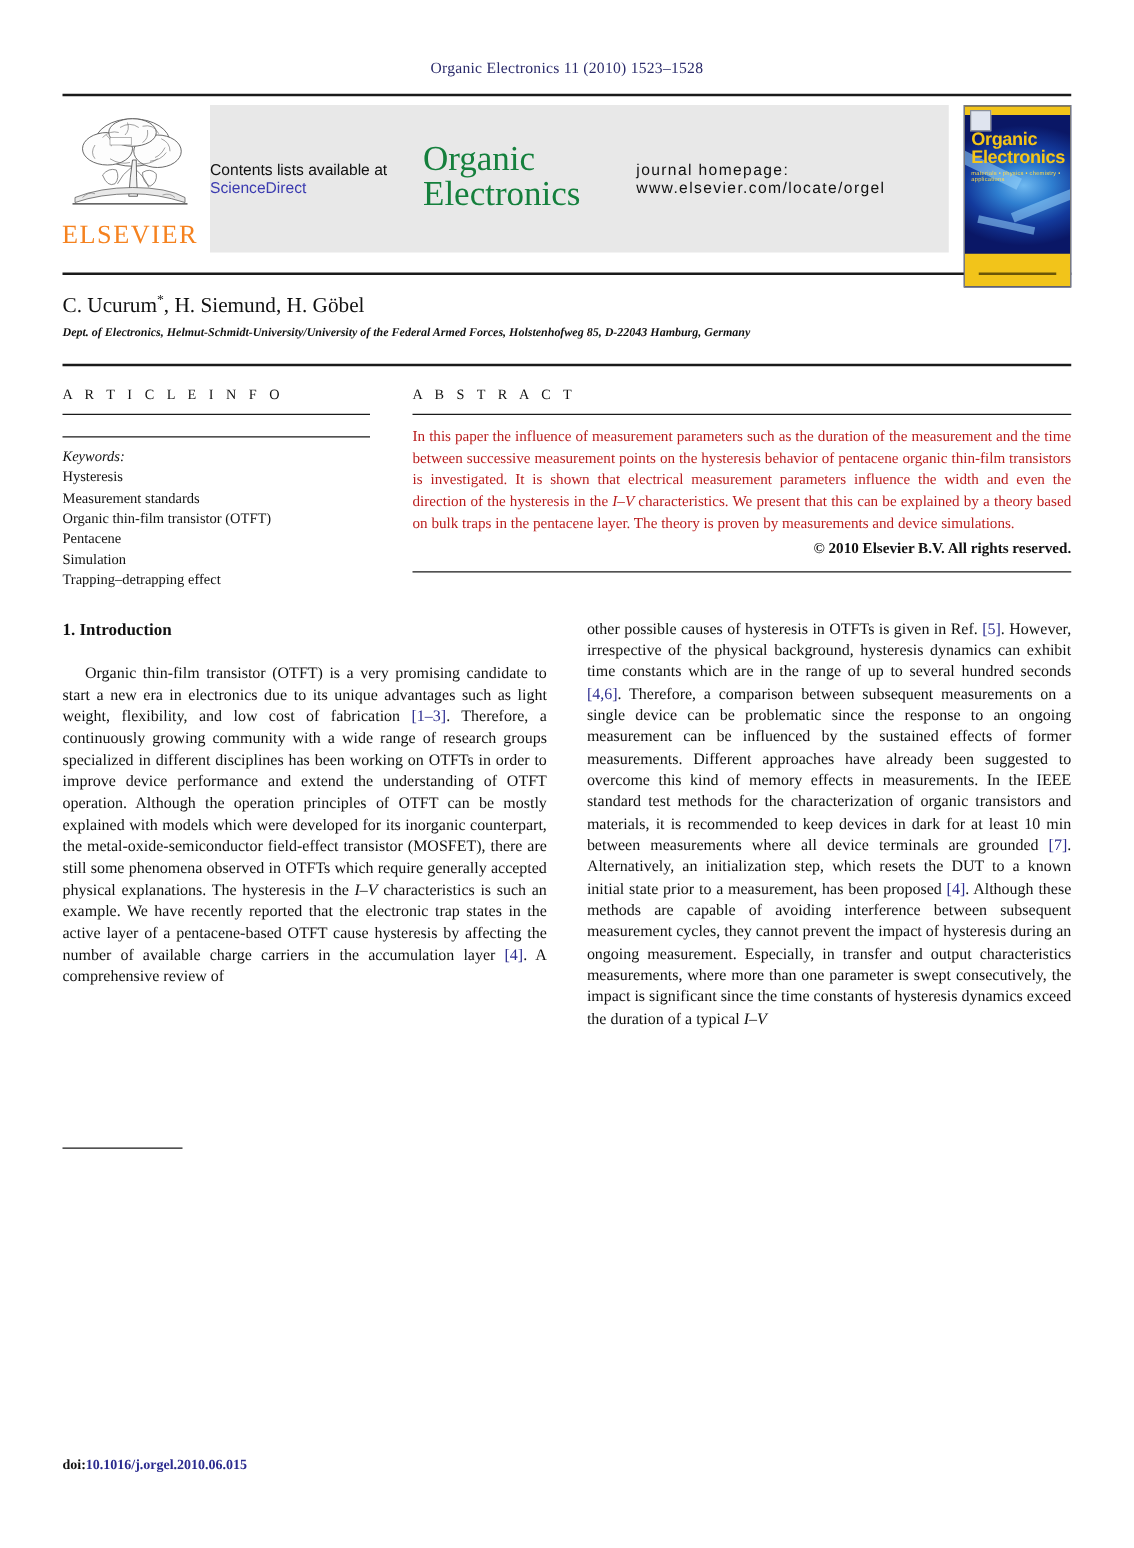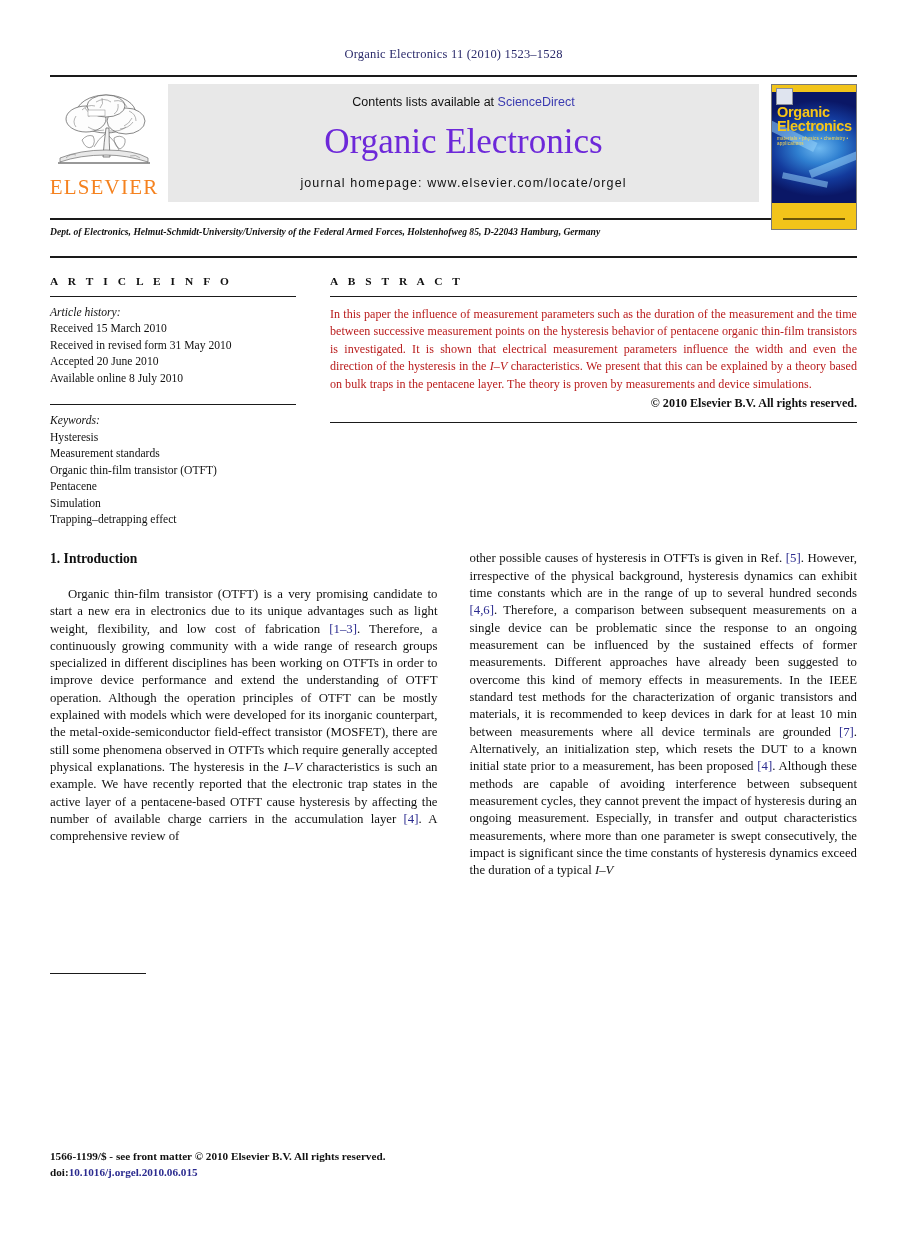--- a/index.html
+++ b/index.html
@@ -62,41 +62,40 @@
     line-height: 1;
     margin-top: 1px;
   }
   .banner {
     flex: 1 1 auto;
     background: #e8e8e8;
     margin: 0 12px 0 10px;
     height: 118px;
     position: relative;
     display: flex;
-    flex-direction: column;
+    flex-direction: row;
     align-items: center;
     justify-content: space-between;
     padding: 11px 0 12px 0;
     box-sizing: border-box;
   }
   .banner-top {
     font-family: "Liberation Sans", sans-serif;
     font-size: 12.5px;
     color: #111;
   }
   .banner-top .sd {
     color: #3a3ab0;
   }
   .banner-title {
     font-family: "Liberation Serif", serif;
-    font-size: 35px;
-    color: #6d28d9;
+    font-size: 28px;
+    color: #15803d;
     line-height: 1;
     margin-top: -2px;
-    text-align: right;
   }
   .banner-home {
     font-family: "Liberation Sans", sans-serif;
     font-size: 12.5px;
     letter-spacing: 1.1px;
     color: #111;
   }
   .cover {
     flex: 0 0 86px;
     width: 86px;
@@ -206,21 +205,21 @@
   .col-info {
     flex: 0 0 246px;
     padding-right: 18px;
   }
   .col-abs {
     flex: 1 1 auto;
     padding-left: 16px;
   }
   .sec-head {
     font-family: "Liberation Serif", serif;
-    font-weight: bold;
+    font-weight: normal;
     font-size: 11.4px;
     letter-spacing: 3.6px;
     color: #111;
   }
   .thin-rule {
     border-top: 1.6px solid #1a1a1a;
     margin-top: 9px;
   }
   .info-block {
     margin-top: 8px;
@@ -386,35 +385,29 @@
         <div>Electronics</div>
       </div>
       <div class="cover-sub">materials • physics • chemistry • applications</div>
       <div class="cover-botbar"></div>
       <div class="cover-botline"></div>
     </div>
   </div>
 
   <div class="title-rule"></div>
 
+  <div class="authors"><span>C. Ucurum</span><sup>*</sup><span>, H. Siemund, H. Göbel</span></div>
   <div class="affiliation">Dept. of Electronics, Helmut-Schmidt-University/University of the Federal Armed Forces, Holstenhofweg 85, D-22043 Hamburg, Germany</div>
 
   <div class="infoabs-rule-top"></div>
 
   <div class="infoabs">
     <div class="col-info">
       <div class="sec-head">A R T I C L E  I N F O</div>
       <div class="thin-rule"></div>
-      <div class="info-block">
-        <div class="lbl">Article history:</div>
-        <div>Received 15 March 2010</div>
-        <div>Received in revised form 31 May 2010</div>
-        <div>Accepted 20 June 2010</div>
-        <div>Available online 8 July 2010</div>
-      </div>
       <div class="keywords-rule"></div>
       <div class="info-block">
         <div class="lbl">Keywords:</div>
         <div>Hysteresis</div>
         <div>Measurement standards</div>
         <div>Organic thin-film transistor (OTFT)</div>
         <div>Pentacene</div>
         <div>Simulation</div>
         <div>Trapping–detrapping effect</div>
       </div>
@@ -438,17 +431,16 @@
         <div class="footnote-rule"></div>
       </div>
     </div>
 
     <div class="bcol right">
       <p class="para" style="text-indent:0"><span>other possible causes of hysteresis in OTFTs is given in Ref. </span><span class="ref">[5]</span><span>. However, irrespective of the physical background, hysteresis dynamics can exhibit time constants which are in the range of up to several hundred seconds </span><span class="ref">[4,6]</span><span>. Therefore, a comparison between subsequent measurements on a single device can be problematic since the response to an ongoing measurement can be influenced by the sustained effects of former measurements. Different approaches have already been suggested to overcome this kind of memory effects in measurements. In the IEEE standard test methods for the characterization of organic transistors and materials, it is recommended to keep devices in dark for at least 10 min between measurements where all device terminals are grounded </span><span class="ref">[7]</span><span>. Alternatively, an initialization step, which resets the DUT to a known initial state prior to a measurement, has been proposed </span><span class="ref">[4]</span><span>. Although these methods are capable of avoiding interference between subsequent measurement cycles, they cannot prevent the impact of hysteresis during an ongoing measurement. Especially, in transfer and output characteristics measurements, where more than one parameter is swept consecutively, the impact is significant since the time constants of hysteresis dynamics exceed the duration of a typical </span><span class="it">I–V</span></p>
     </div>
   </div>
 
   <div class="page-footer">
-    <div>1566-1199/$ - see front matter © 2010 Elsevier B.V. All rights reserved.</div>
     <div><span>doi:</span><span class="doi">10.1016/j.orgel.2010.06.015</span></div>
   </div>
 
 </div>
 
 </body></html>

